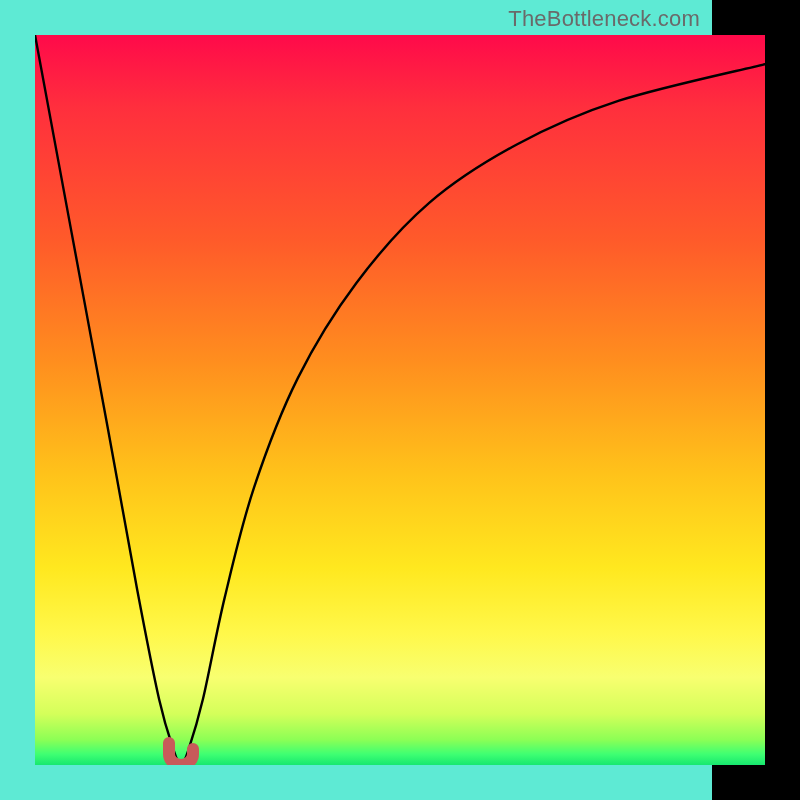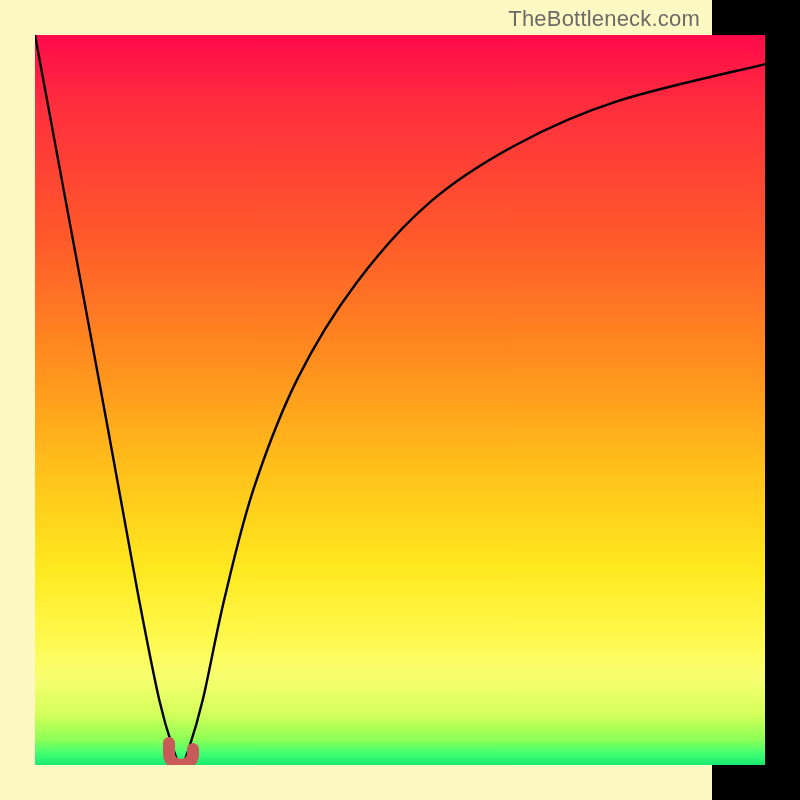--- a/index.html
+++ b/index.html
@@ -10,21 +10,21 @@
     background: #000;
     overflow: hidden;
     font-family: Arial, Helvetica, sans-serif;
   }
   .frame {
     position: absolute;
     left: 0;
     top: 0;
     width: 712px;
     height: 800px;
-    background: #fef9c3;
+    background: #5eead4;
   }
   .plot {
     position: absolute;
     left: 35px;
     top: 35px;
     width: 730px;
     height: 730px;
     overflow: hidden;
   }
   .gradient {

